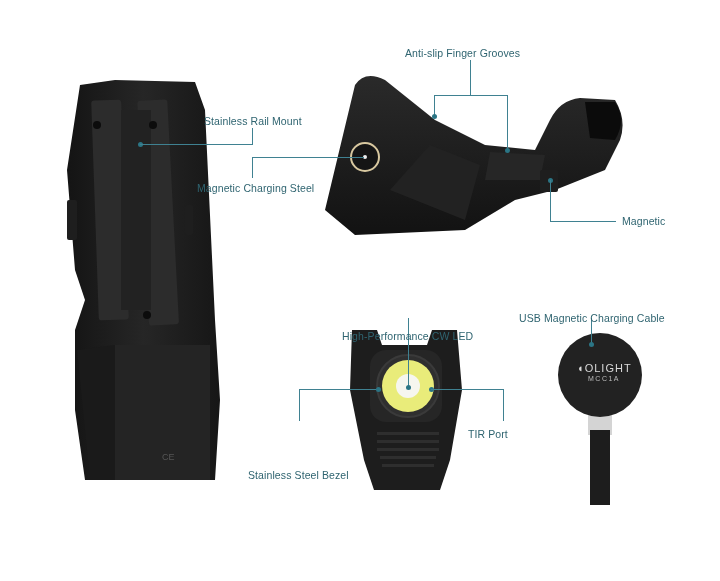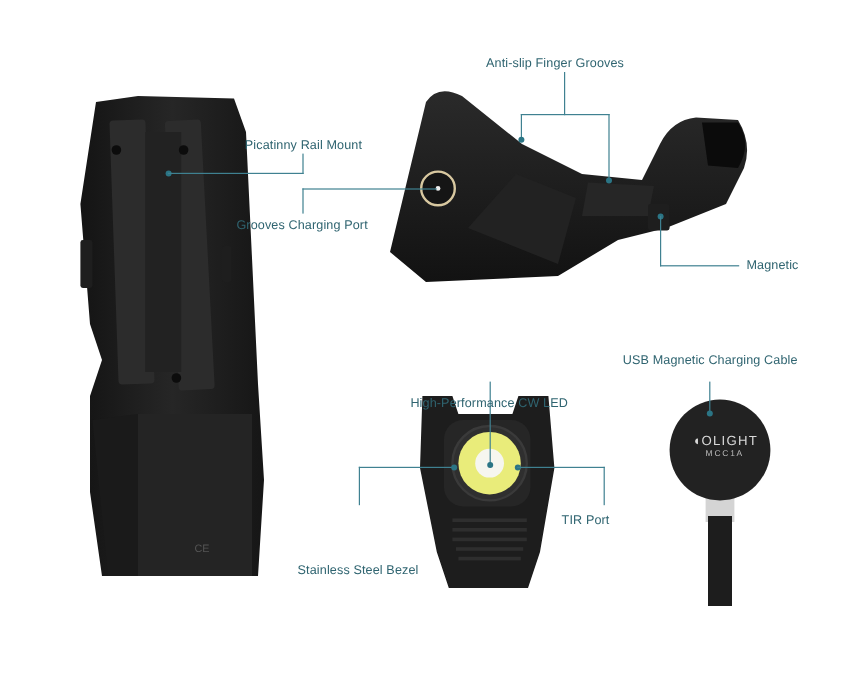--- a/index.html
+++ b/index.html
@@ -98,20 +98,20 @@
 <div class="line" style="left:299px;top:389px;width:1px;height:32px;"></div>
 <div class="dot" style="left:376px;top:387px;"></div>
 
 <div class="dot" style="left:429px;top:387px;"></div>
 <div class="line" style="left:431px;top:389px;width:73px;height:1px;"></div>
 <div class="line" style="left:503px;top:389px;width:1px;height:32px;"></div>
 
 <div class="line" style="left:591px;top:318px;width:1px;height:25px;"></div>
 <div class="dot" style="left:589px;top:342px;"></div>
 
-<div class="label" style="left:204px;top:115px;">Picatinny Rail Mount</div>
-<div class="label" style="left:197px;top:182px;">Grooves Charging Port</div>
+<div class="label" style="left:204px;top:115px;">Stainless Rail Mount</div>
+<div class="label" style="left:197px;top:182px;">Magnetic Charging Steel</div>
 <div class="label" style="left:405px;top:47px;">Anti-slip Finger Grooves</div>
 <div class="label" style="left:622px;top:215px;">Magnetic</div>
 <div class="label" style="left:342px;top:306px;margin-top:24px;">High-Performance CW LED</div>
 <div class="label" style="left:248px;top:426px;margin-top:43px;">Stainless Steel Bezel</div>
 <div class="label" style="left:468px;top:428px;">TIR Port</div>
-<div class="label" style="left:519px;top:294px;text-align:center;">USB Magnetic Charging Cable</div>
+<div class="label" style="left:519px;top:312px;text-align:center;">USB Magnetic Charging Cable</div>
 
 </body></html>

